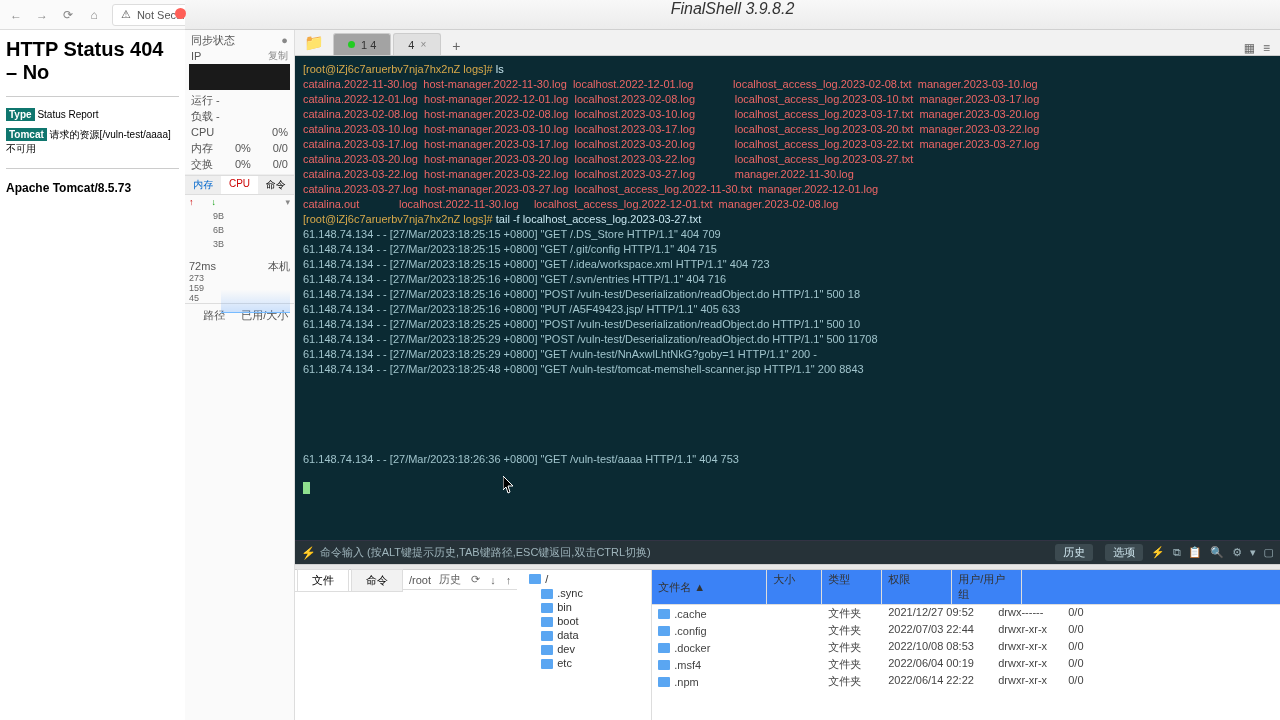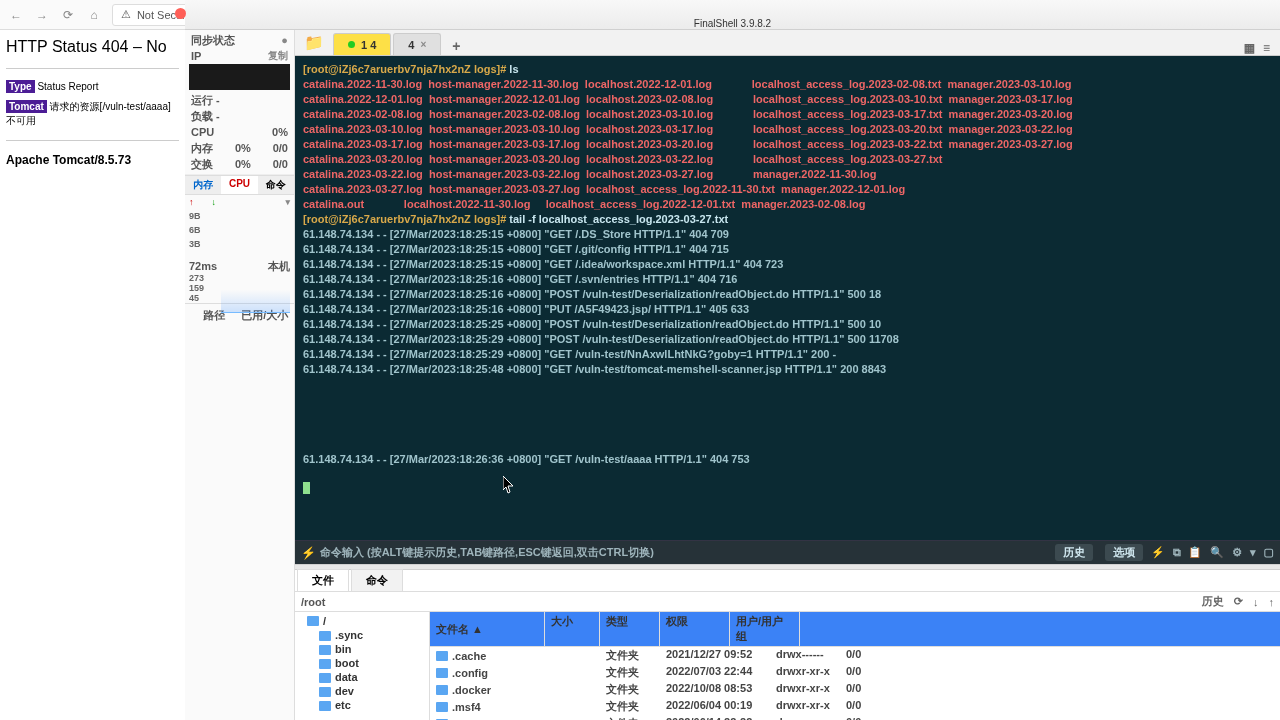--- a/index.html
+++ b/index.html
@@ -5,76 +5,76 @@
 * { margin: 0; padding: 0; box-sizing: border-box; font-family: -apple-system, Arial, sans-serif; }
 body { width: 1280px; height: 720px; background: #f0f0f0; overflow: hidden; position: relative; }
 
 .browser-toolbar { height: 30px; background: #fafafa; border-bottom: 1px solid #ddd; display: flex; align-items: center; padding: 0 8px; gap: 10px; }
 .nav-btn { width: 16px; height: 16px; color: #888; cursor: pointer; display: flex; align-items: center; justify-content: center; font-size: 12px; }
 .addr-bar { flex: 1; height: 22px; background: #fff; border: 1px solid #ddd; border-radius: 3px; display: flex; align-items: center; padding: 0 8px; font-size: 11px; color: #555; gap: 6px; max-width: 400px; }
 .ext-icons { margin-left: auto; display: flex; gap: 12px; align-items: center; }
 .avatar { width: 18px; height: 18px; border-radius: 50%; background: #0f9d58; color: #fff; display: flex; align-items: center; justify-content: center; font-size: 10px; font-weight: bold; }
 
 .left-page { position: absolute; left: 0; top: 30px; width: 185px; height: 690px; background: #fff; padding: 8px 6px; font-family: sans-serif; }
-.left-page h1 { font-size: 16px; font-weight: normal; margin-bottom: 10px; }
+.left-page h1 { font-size: 20px; font-weight: bold; margin-bottom: 10px; }
 .lp-row { font-size: 10px; margin: 8px 0; }
-.lp-tag { background: #4c1d95; color: #fff; padding: 1px 3px; font-weight: bold; }
+.lp-tag { background: #0f766e; color: #fff; padding: 1px 3px; font-weight: bold; }
 .lp-hr { border: none; border-top: 1px solid #ccc; margin: 12px 0; }
 
 .finalshell { position: absolute; left: 185px; top: 0; right: 0; height: 720px; background: #fff; display: flex; flex-direction: column; }
-.fs-titlebar { height: 30px; background: linear-gradient(#f8f8f8,#ececec); border-bottom: 1px solid #d0d0d0; display: flex; align-items: flex-end; justify-content: center; font-size: 10px; color: #333; position: relative; }
+.fs-titlebar { height: 30px; background: linear-gradient(#f8f8f8,#ececec); border-bottom: 1px solid #d0d0d0; display: flex; align-items: flex-start; justify-content: center; font-size: 16px; color: #333; position: relative; font-style: italic; }
 .traffic { position: absolute; left: -10px; top: 8px; display: flex; gap: 6px; }
 .traffic span { width: 11px; height: 11px; border-radius: 50%; background: #aaa; }
 .traffic .close { background: #ff5f57; }
 
-.fs-body { flex: 1; display: flex; font-weight: bold; }
+.fs-body { flex: 1; display: flex; }
 .fs-sidebar { width: 110px; background: #fafafa; border-right: 1px solid #ddd; font-size: 11px; display: flex; flex-direction: column; }
 .sb-top { padding: 2px 4px; border-bottom: 1px solid #eee; }
 .sb-row { display: flex; justify-content: space-between; color: #555; padding: 1px 2px; line-height: 14px; }
 .sb-row .copy-btn { color:#888; font-size:10px; }
 .sb-black { background: #1a1a1a; height: 26px; margin: 0 0 2px 0; }
 .sb-tabs { display: flex; background: #eee; border-top: 1px solid #ddd; border-bottom: 1px solid #ddd; font-size: 10px; }
 .sb-tabs span { flex: 1; text-align: center; padding: 2px 0; cursor: pointer; }
 .sb-tabs .active { background: #fff; }
 .sb-tabs .red { color: #c00; }
 .sb-tabs .blue { color: #06c; }
-.sb-chart { height: 50px; padding: 4px; position: relative; font-size: 9px; color: #666; }
+.sb-chart { height: 50px; padding: 4px; position: relative; font-size: 9px; color: #666; margin-left: 24px; }
 .sb-chart .yl { position: absolute; left: 4px; }
 .sb-arrows { display: flex; gap: 18px; padding: 2px 4px; font-size: 9px; color: #888; }
 .sb-arrows .up { color: #c00; }
 .sb-arrows .dn { color: #090; }
 .sb-sparkline { height: 38px; background: linear-gradient(to top, rgba(70,150,255,0.25), rgba(70,150,255,0) 60%); border-bottom: 1px solid #7bf; margin: 2px 2px 0 18px; position: relative; }
 .sb-footer { padding: 4px; color: #555; border-top: 1px solid #ddd; display:flex; }
 .sb-footer span { flex:1; text-align:center; }
 
 .fs-main { flex: 1; display: flex; flex-direction: column; }
 .fs-tabs { height: 26px; background: #f2f2f2; border-bottom: 1px solid #ccc; display: flex; align-items: flex-end; padding-left: 6px; gap: 2px; }
 .fs-tab { height: 22px; padding: 0 14px; background: #e0e0e0; border: 1px solid #ccc; border-bottom: none; border-radius: 3px 3px 0 0; display: flex; align-items: center; font-size: 11px; color: #333; position: relative; gap: 6px; }
-.fs-tab.active { background: #fde047; }
+.fs-tab.active { background: #a3a3a3; }
 .tab-dot { width: 7px; height: 7px; border-radius: 50%; background: #2c2; }
 .tab-close { font-size: 10px; color: #888; }
 .tab-add { width: 18px; height: 18px; color: #666; display: flex; align-items: center; justify-content: center; cursor: pointer; font-size: 14px; margin-left: 4px; }
 .folder-btn { width: 22px; height: 22px; margin: 0 6px 2px 2px; color: #0891b2; display: flex; align-items: center; justify-content: center; }
 .view-icons { margin-left: auto; display: flex; gap: 8px; padding-right: 10px; color: #666; font-size: 12px; align-items:center; }
 
 .terminal { flex: 1; background: #0b2a33; color: #c8e6ef; font-family: 'Menlo','Consolas',monospace; font-size: 11px; padding: 6px 8px; line-height: 14px; white-space: pre; overflow: hidden; position: relative; }
 .term-prompt { color: #d9a94a; }
 .term-red  { color: #e66; }
 .term-gray { color: #a0c4cc; }
 .cursor-block { display: inline-block; width: 7px; height: 12px; background: #8fe08f; vertical-align: middle; }
 
 .cmd-bar { height: 24px; background: #263238; border-top: 1px solid #334; display: flex; align-items: center; padding: 0 6px; font-size: 11px; color: #9eb4bb; }
 .cmd-lightning { color: #8ff08f; margin-right: 4px; font-size: 12px; }
 .cmd-pill { background: #3c4a50; padding: 1px 8px; border-radius: 3px; color: #cfe6ee; margin-left: 4px; font-size: 10px; }
 .cmd-icons { margin-left: auto; display: flex; gap: 8px; color: #9eb4bb; align-items:center; }
 .cmd-icons span { font-size: 11px; }
 
 .drag-handle { height: 6px; background: #e8e8e8; border-top:1px solid #d0d0d0; border-bottom:1px solid #d0d0d0; }
 
-.file-panel { height: 150px; background: #fff; display: flex; flex-direction: column; font-size: 11px; }
+.file-panel { height: 150px; background: #fff; display: flex; flex-direction: row; font-size: 11px; }
 .fp-tabs { height: 22px; border-bottom: 1px solid #ddd; display: flex; align-items: flex-end; }
 .fp-tab { padding: 3px 14px; border: 1px solid #ddd; border-bottom: none; background: #f2f2f2; margin-left: 2px; cursor:pointer; }
 .fp-tab.active { background: #fff; }
 .fp-path { height: 20px; border-bottom: 1px solid #ddd; display: flex; align-items: center; padding: 0 6px; color: #555; gap: 8px; }
 .fp-path-right { margin-left: auto; display: flex; gap: 10px; color: #666; align-items: center; }
 .fp-body { flex: 1; display: flex; overflow: hidden; }
 .fp-tree { width: 135px; border-right: 1px solid #ddd; padding: 2px 4px; overflow: auto; }
 .fp-tree-item { display: flex; align-items: center; gap: 4px; padding: 1px 0 1px 8px; color: #333; }
 .fp-tree-item.lvl2 { padding-left: 20px; align-items: flex-end; }
 .fp-list { flex: 1; display: flex; flex-direction: column; }

